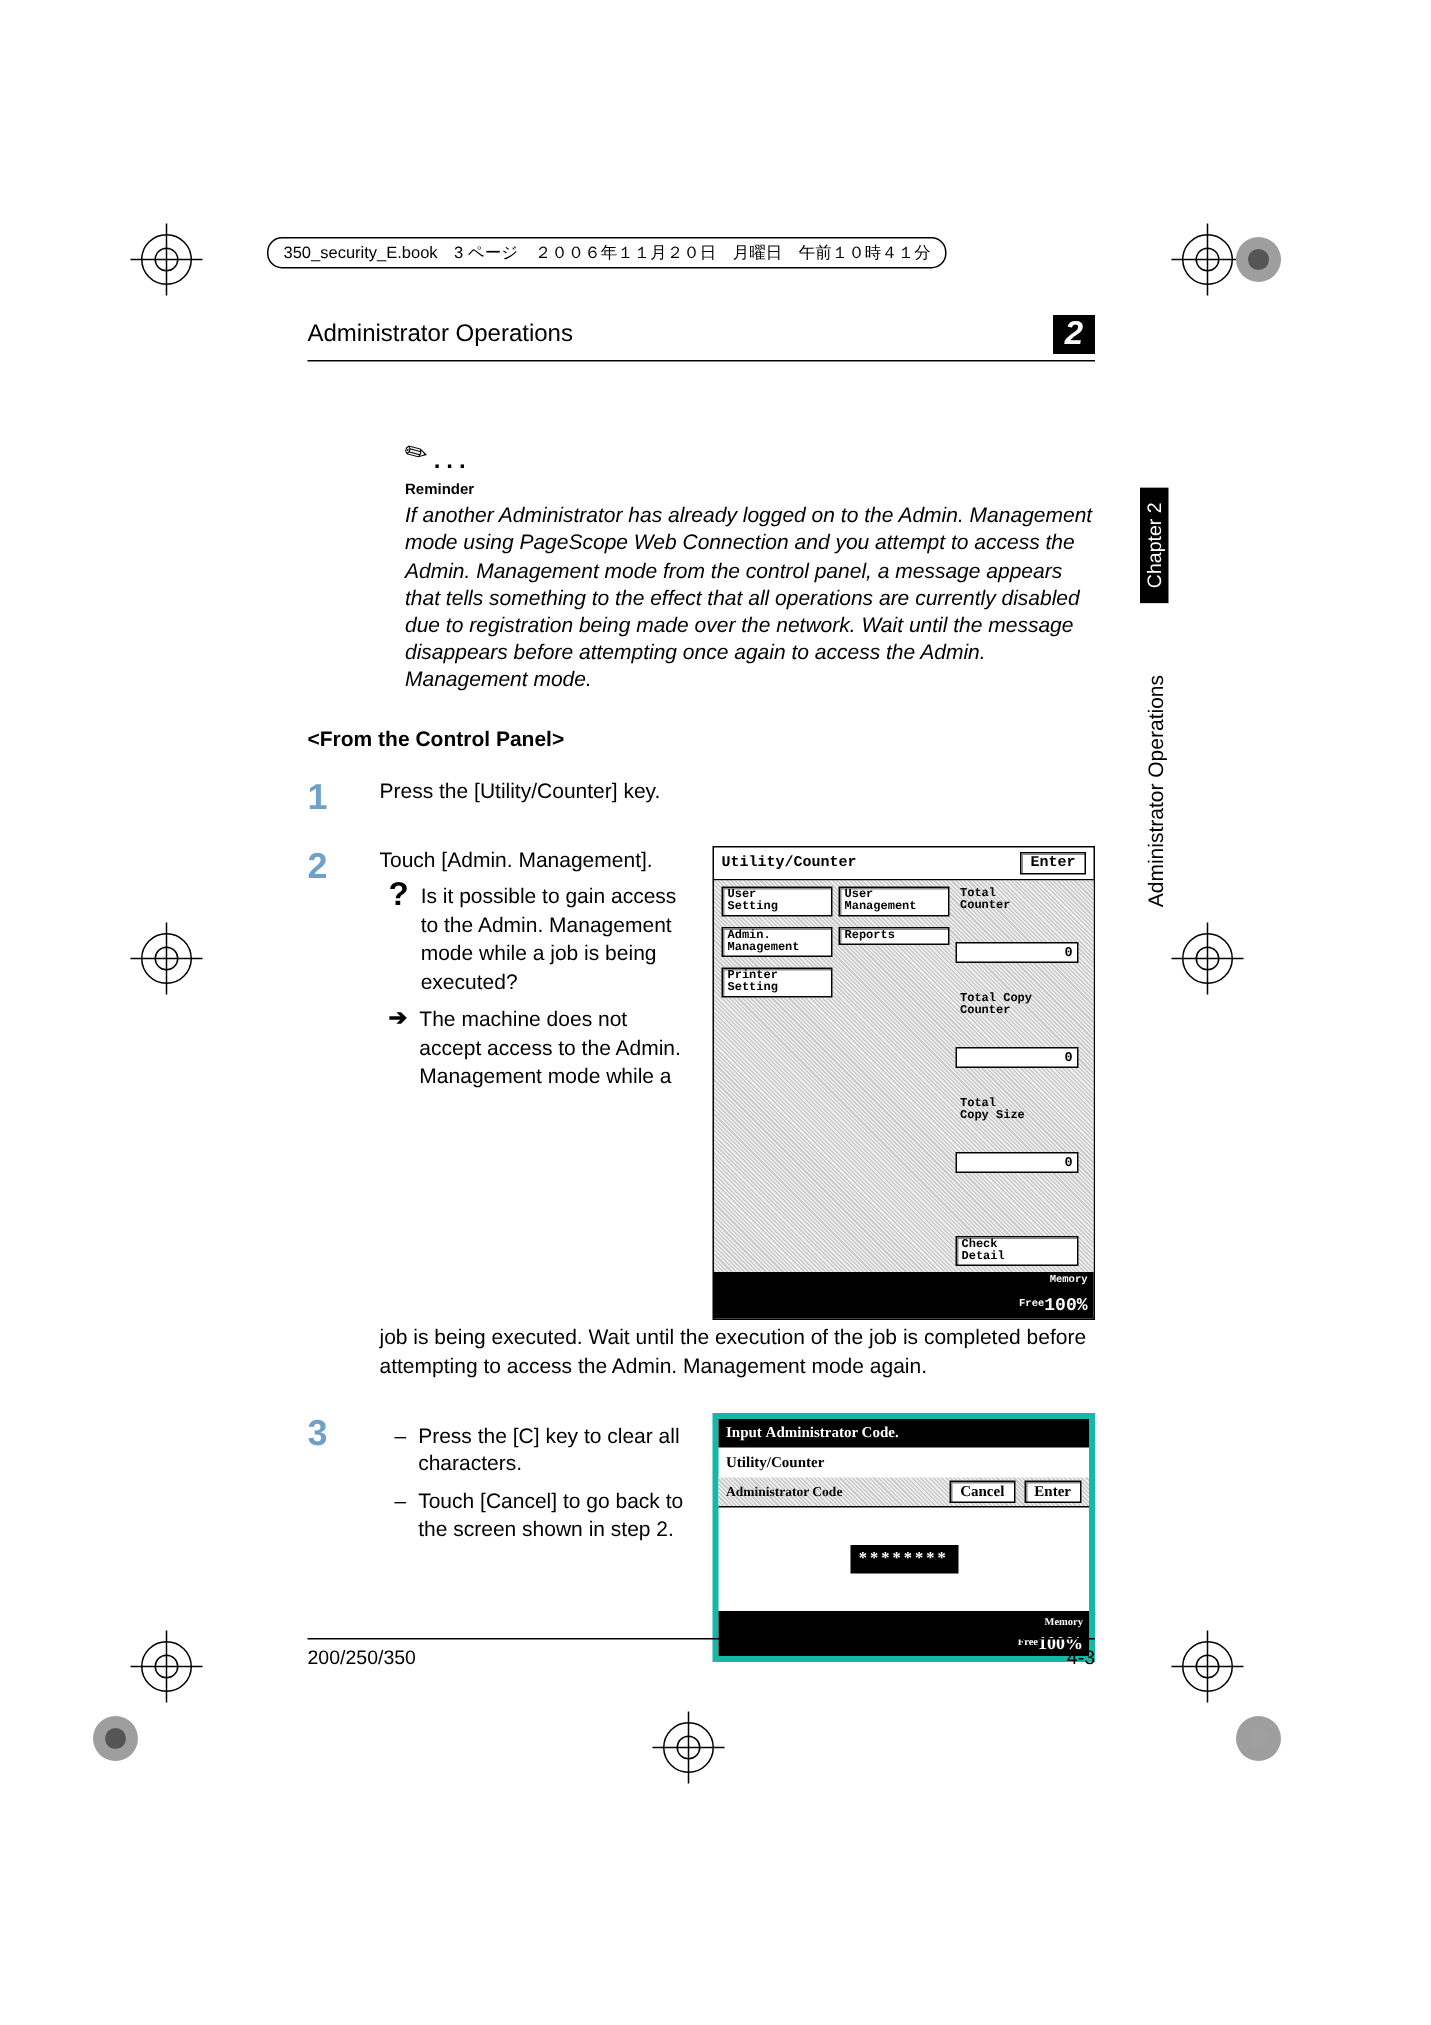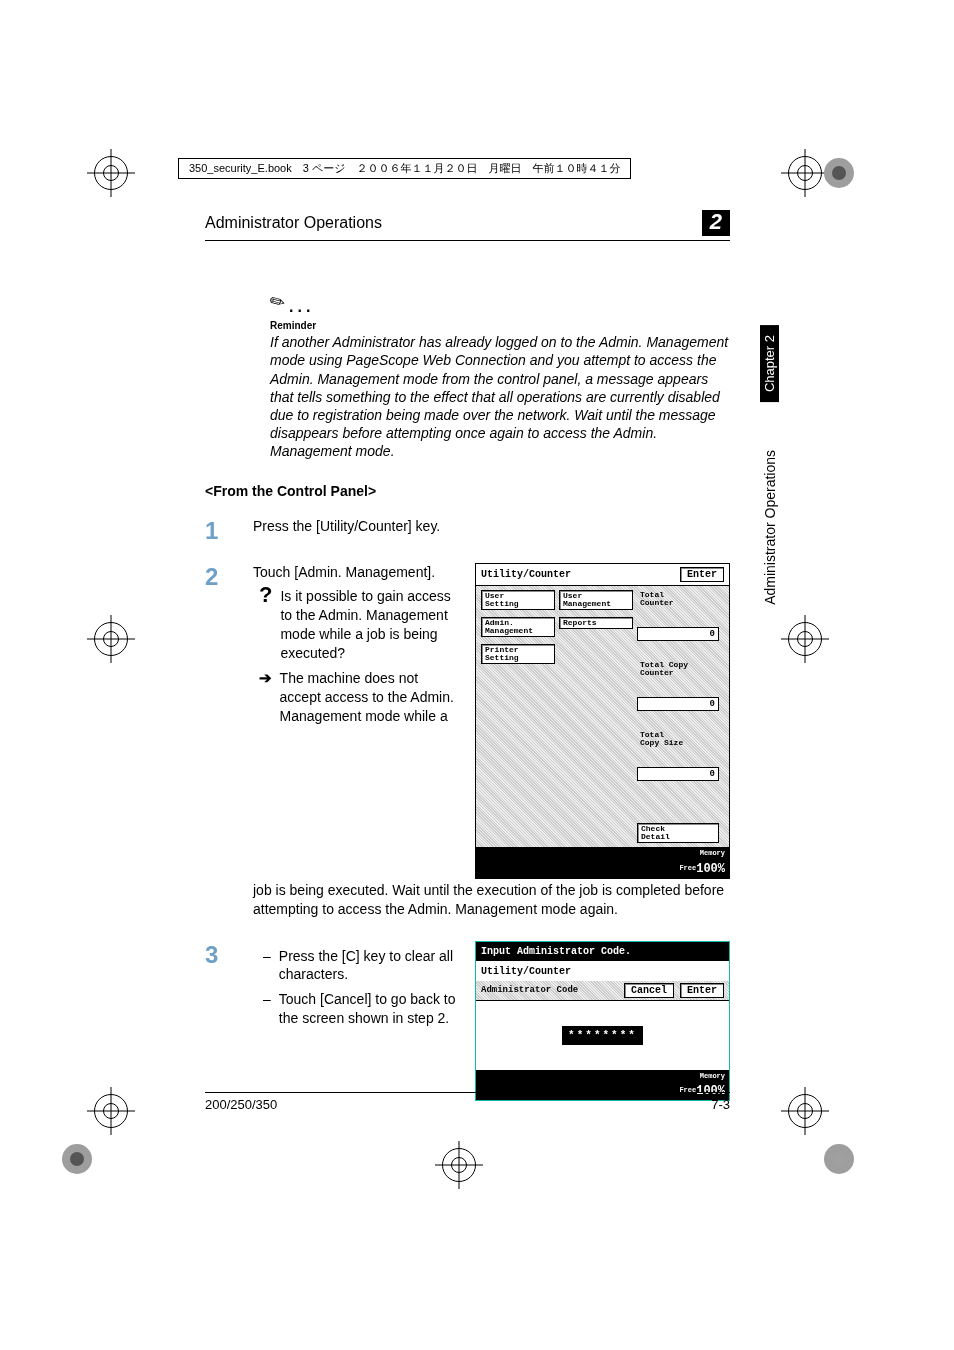--- a/index.html
+++ b/index.html
@@ -11,21 +11,21 @@
     color: #000;
     width: 954px;
     height: 1350px;
     position: relative;
   }
   .page-header {
     position: absolute;
     top: 158px;
     left: 178px;
     border: 1px solid #000;
-    border-radius: 0;
+    border-radius: 10px;
     padding: 2px 10px;
     font-size: 11px;
     white-space: nowrap;
   }
   .reg-mark {
     width: 34px;
     height: 34px;
     border: 1px solid #000;
     border-radius: 50%;
     position: relative;
@@ -242,22 +242,22 @@
   }
   .lcd-foot {
     background: #000;
     color: #fff;
     text-align: right;
     padding: 1px 4px;
     font-size: 9px;
   }
   .lcd2 {
     width: 255px;
-    border: 1px solid #14b8a6;
-    font-family: Liberation Mono, monospace;
+    border: 4px solid #14b8a6;
+    font-family: Liberation Serif, serif;
     font-weight: bold;
   }
   .lcd2-title {
     background: #000;
     color: #fff;
     font-size: 10px;
     padding: 3px 5px;
   }
   .lcd2-sub {
     font-size: 10px;
@@ -468,14 +468,14 @@
       </div>
     </div>
   </div>
 </div>
 
 <div class="side-tab">Chapter 2</div>
 <div class="side-text">Administrator Operations</div>
 
 <div class="footer-row">
   <span>200/250/350</span>
-  <span>7-3</span>
+  <span>4-3</span>
 </div>
 
 </body></html>

